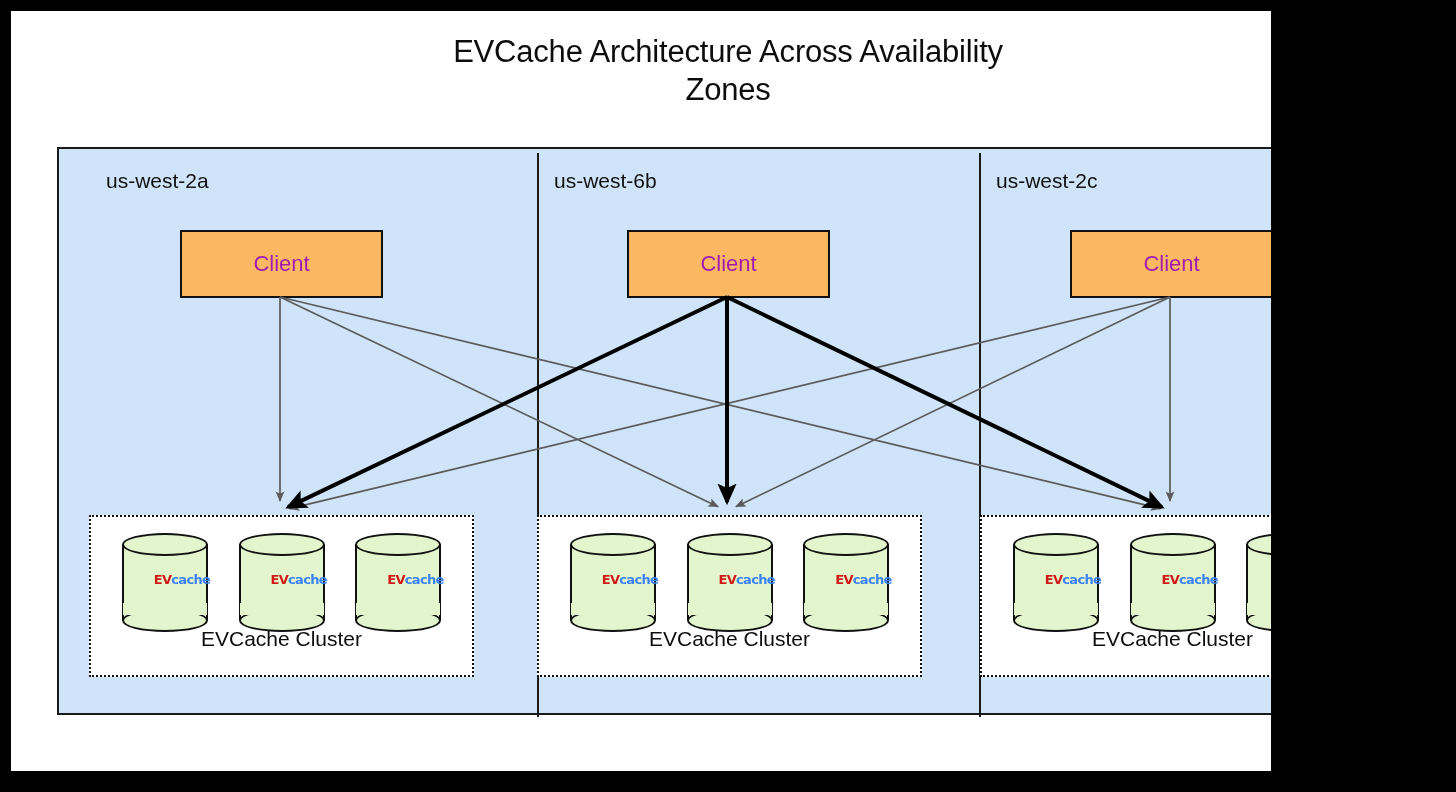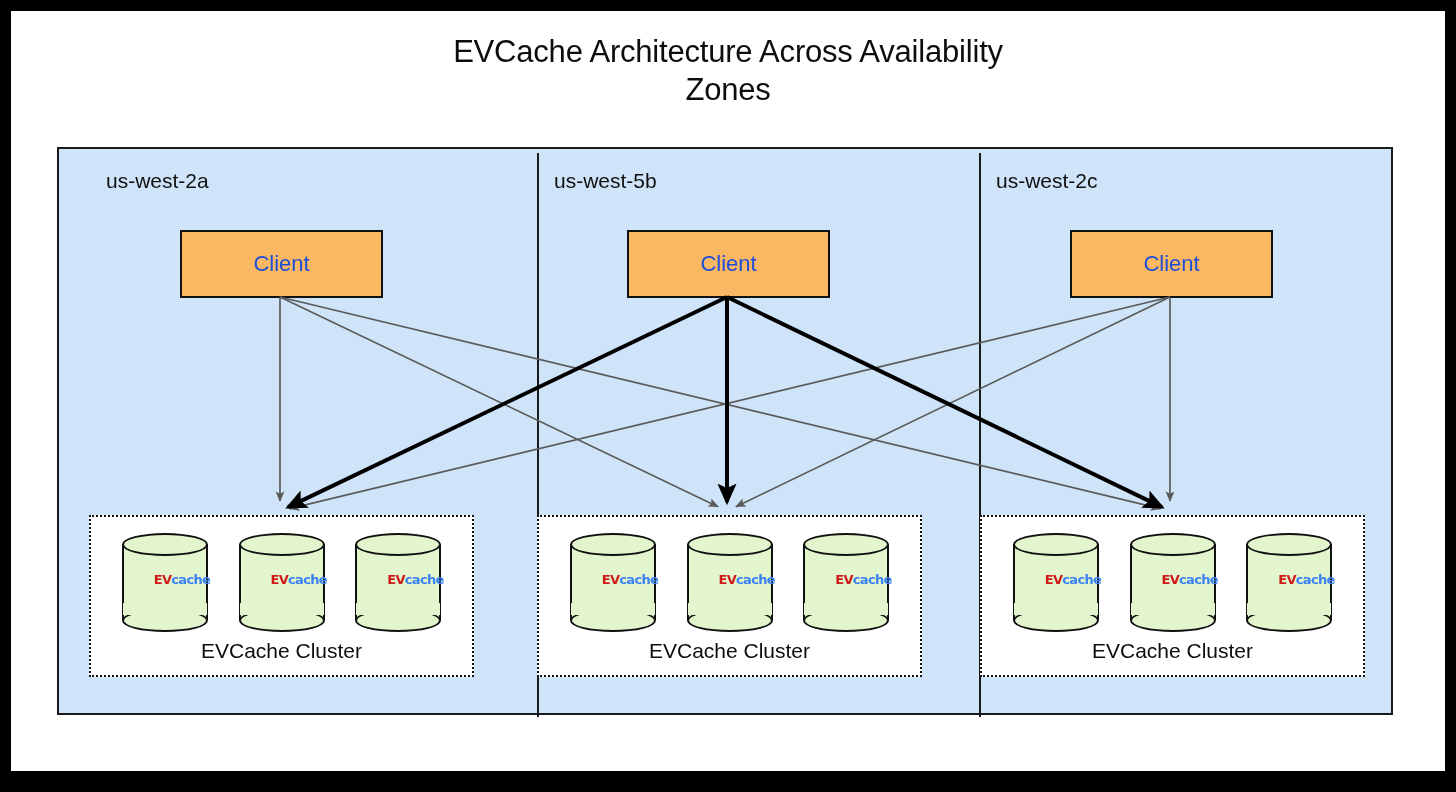--- a/index.html
+++ b/index.html
@@ -20,21 +20,21 @@
     position: absolute;
     left: 0; top: 0;
     width: 1456px; height: 792px;
     background: #000000;
     box-sizing: border-box;
   }
   
   #canvas {
     position: absolute;
     left: 11px; top: 11px;
-    width: 1434px; height: 760px;
+    width: 1260px; height: 760px;
     background: #ffffff;
     box-sizing: border-box;
     overflow: hidden;
   }
 
   
   #title {
     position: absolute;
     left: 0; top: 22px;
     width: 1434px;
@@ -82,36 +82,36 @@
     position: absolute;
     width: 203px;
     height: 68px;
     background: #fbb863;
     border: 2px solid #111111;
     box-sizing: border-box;
     display: flex;
     align-items: center;
     justify-content: center;
     font-size: 22px;
-    color: #1d4ed8;
+    color: #a21caf;
   }
 
   
   .cluster-box {
     position: absolute;
     width: 385px;
     height: 162px;
     background: #ffffff;
     border: 2px dotted #111111;
     box-sizing: border-box;
   }
   .cluster-label {
     position: absolute;
     left: 0;
-    bottom: 12px;
+    bottom: 24px;
     width: 100%;
     text-align: center;
     font-size: 21px;
     color: #0d0d0d;
   }
   .cyl-row {
     position: absolute;
     left: 0;
     top: 16px;
     width: 100%;
@@ -194,21 +194,21 @@
     <div id="title">EVCache Architecture Across Availability
 Zones</div>
 
     <div id="regions">
 
       <div class="zone" style="left:0px; width:446px;">
         <div class="zone-label">us-west-2a</div>
       </div>
 
       <div class="zone divided" style="left:446px; width:442px;">
-        <div class="zone-label">us-west-5b</div>
+        <div class="zone-label">us-west-6b</div>
       </div>
 
       <div class="zone divided" style="left:888px; width:448px;">
         <div class="zone-label">us-west-2c</div>
       </div>
 
       <div class="client-box" style="left:121px; top:81px;">
         <span>Client</span>
       </div>
       <div class="client-box" style="left:568px; top:81px;">

